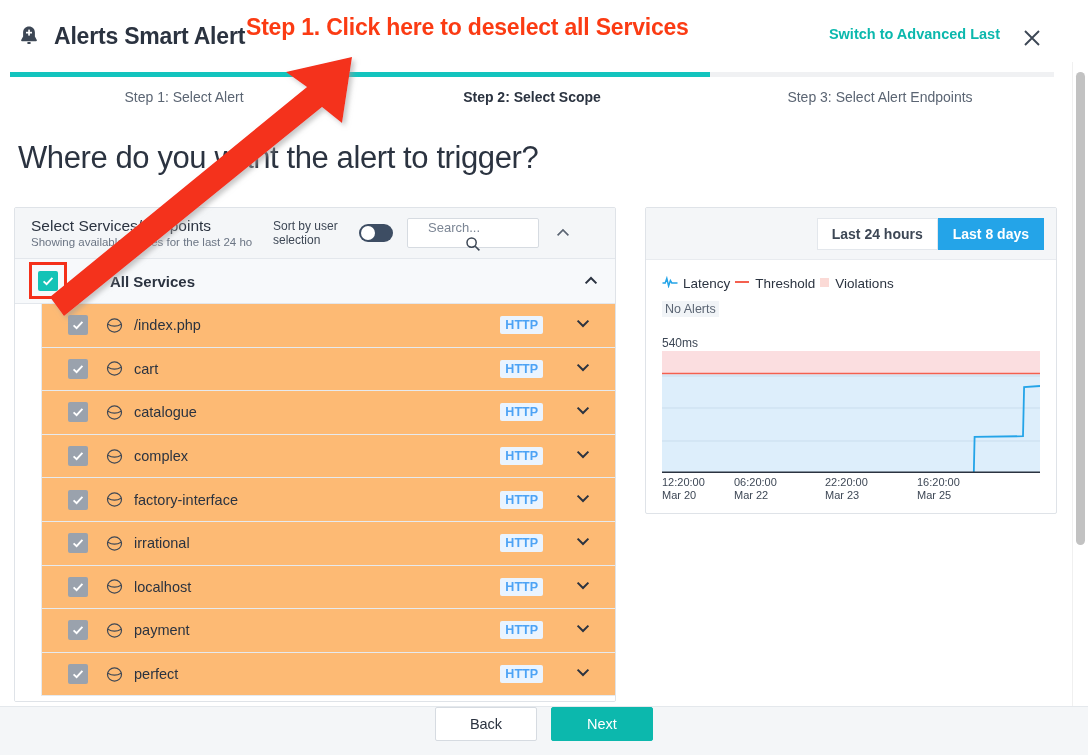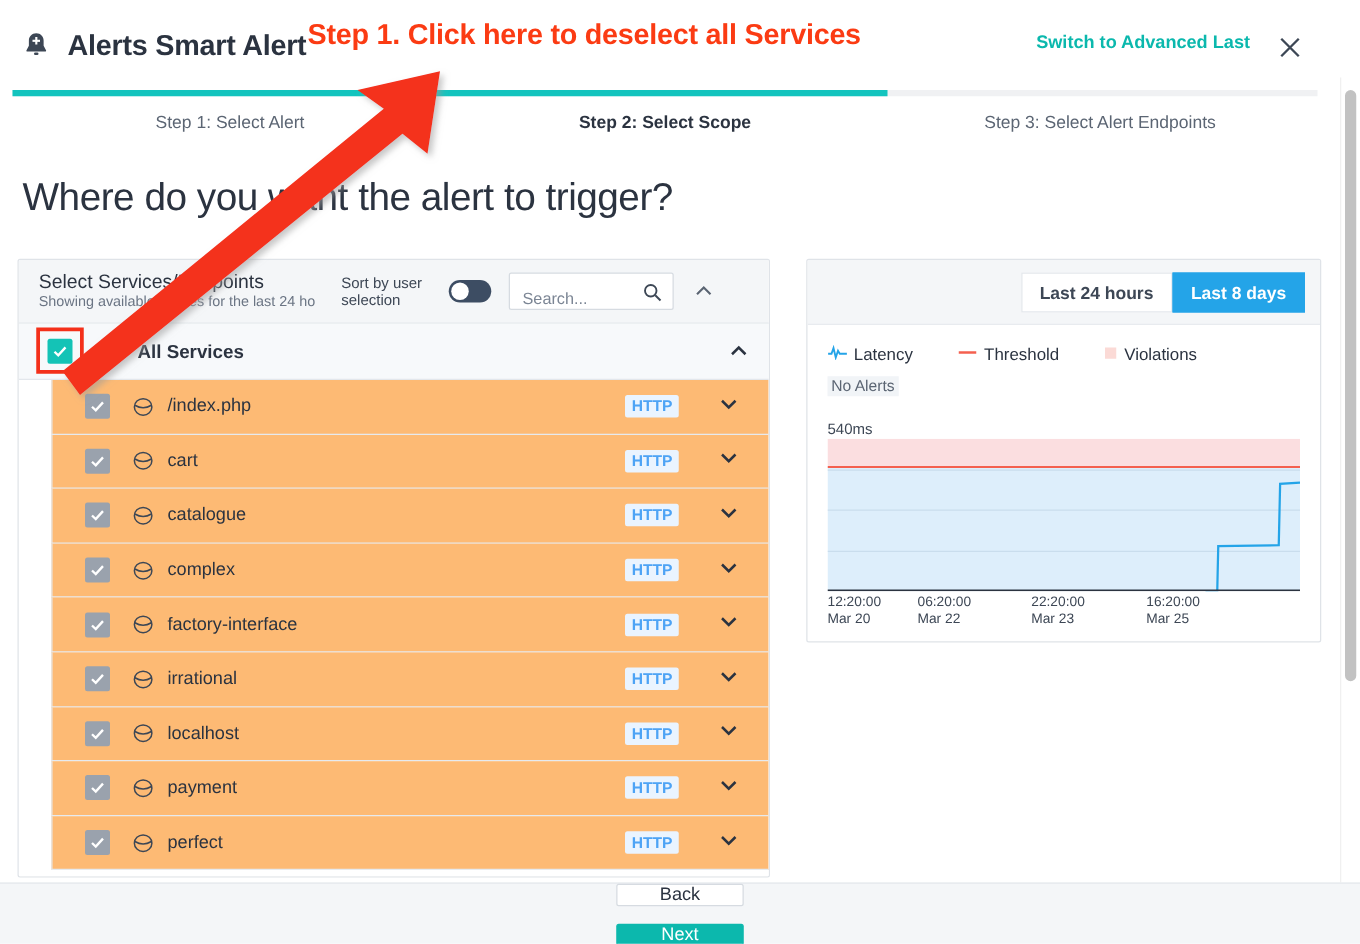--- a/index.html
+++ b/index.html
@@ -86,22 +86,22 @@
     width: 34px; height: 18px; border-radius: 9px; background: #3d4d63;
     margin-left: 12px; position: relative; cursor: pointer; flex: none;
   }
   .toggle .knob {
     position: absolute; top: 2px; left: 2px; width: 14px; height: 14px;
     border-radius: 50%; background: #ffffff;
   }
   .search-box {
     margin-left: 14px; width: 132px; height: 30px; background: #ffffff;
     border: 1px solid #d6dbe1; border-radius: 2px;
-    display: flex; align-items: flex-end; justify-content: space-between;
-    padding: 0 8px; box-sizing: border-box;
+    display: flex; align-items: center; justify-content: space-between;
+    padding: 0 8px; box-sizing: border-box; flex-direction: column;
   }
   .search-box input {
     border: none; outline: none; font-size: 13px; color: #2b3340;
     width: 90px; font-family: "Liberation Sans", sans-serif; background: transparent;
   }
   .search-box input::placeholder { color: #7b8594; }
   .panel-collapse {
     margin-left: 14px; width: 20px; height: 20px;
     display: flex; align-items: center; justify-content: center; cursor: pointer;
   }
@@ -162,41 +162,41 @@
     padding-right: 12px; box-sizing: border-box;
   }
   .range-btn {
     height: 32px; padding: 0 14px; font-size: 14px; font-weight: bold;
     display: flex; align-items: center; justify-content: center;
     background: #ffffff; color: #3d4755; cursor: pointer;
     border: 1px solid #e3e7ec; box-sizing: border-box;
   }
   .range-btn.active { background: #24a4e8; color: #ffffff; border-color: #24a4e8; }
   .legend {
-    display: flex; align-items: flex-start; gap: 36px;
+    display: flex; align-items: flex-start; gap: 4px;
     padding: 16px 0 0 16px; font-size: 13.5px; color: #2b3340;
   }
   .legend-item { display: flex; align-items: center; gap: 5px; }
   .no-alerts {
     margin: 10px 0 0 16px; font-size: 12.5px; color: #5b6573;
     background: #f1f4f7; display: inline-block; padding: 1px 3px;
   }
   .ylabel { position: absolute; left: 16px; top: 128px; font-size: 12px; color: #3d4755; }
   .plot { position: absolute; left: 16px; top: 143px; width: 378px; height: 122px; }
   .xaxis {
     position: absolute; left: 16px; top: 268px; width: 390px; height: 30px;
     font-size: 11px; color: #3d4755;
   }
   .xtick { position: absolute; text-align: left; line-height: 13px; }
 
   
   .footer {
     position: absolute; left: 0; top: 706px; width: 1088px; height: 49px;
     background: #f4f6f8; border-top: 1px solid #e4e8ec;
-    display: flex; align-items: center; justify-content: center; gap: 14px; flex-direction: column;
+    display: flex; align-items: flex-start; justify-content: center; gap: 14px;
   }
   .btn {
     height: 32px; min-width: 100px; font-size: 14.5px;
     display: flex; align-items: center; justify-content: center;
     border-radius: 2px; cursor: pointer;
   }
   .btn-back { background: #ffffff; color: #2b3340; border: 1px solid #d6dbe1; }
   .btn-next { background: #0cb8ad; color: #ffffff; border: 1px solid #0cb8ad; }
 
   

